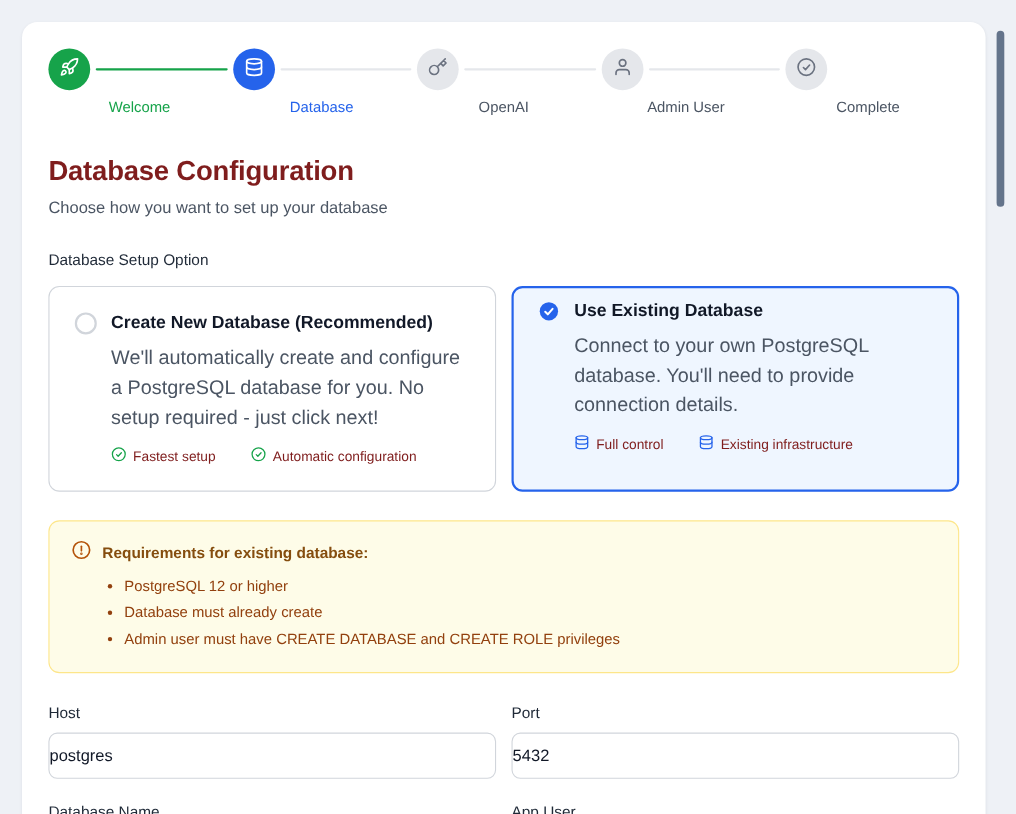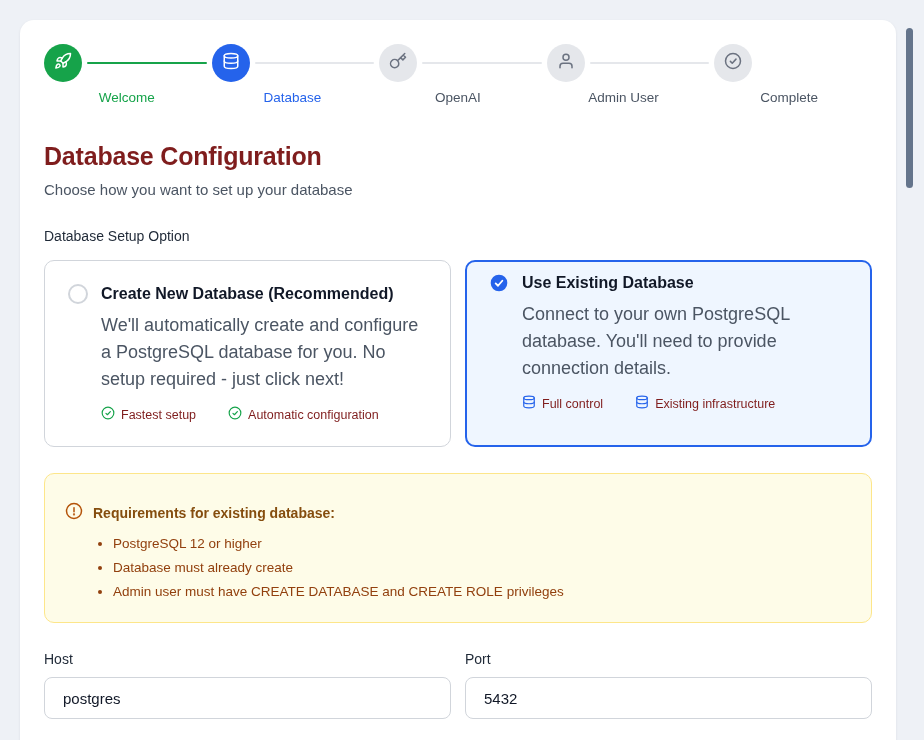--- a/index.html
+++ b/index.html
@@ -98,21 +98,21 @@
     margin-left: 33px;
     font-size: 12.5px; color: #7f1d1d;
   }
   .badge { display: flex; align-items: center; gap: 6px; }
   
   .warning-box {
     margin-top: 26px;
     background: #fefce8;
     border: 1px solid #fde68a;
     border-radius: 10px;
-    padding: 28px 20px 18px 20px;
+    padding: 17px 20px 18px 20px;
   }
   .warning-head {
     display: flex; align-items: center; gap: 10px;
     color: #854d0e; font-weight: 700; font-size: 14px;
   }
   .warning-list {
     margin: 9px 0 0 0;
     padding-left: 48px;
     color: #92400e; font-size: 13.5px; line-height: 1.78;
   }
@@ -124,21 +124,21 @@
     column-gap: 14px; row-gap: 22px;
   }
   .field-label {
     display: block;
     font-size: 14px; color: #1f2937;
     margin-bottom: 10px;
   }
   .text-input {
     width: 100%; height: 42px;
     border: 1px solid #d1d5db; border-radius: 8px;
-    padding: 0 18px;
+    padding: 0 0;
     font-size: 15px; color: #111827;
     font-family: "Liberation Sans", sans-serif;
     background: #fff;
     outline: none;
   }
   
   .scroll-thumb {
     position: absolute;
     right: 11px; top: 28px;
     width: 7px; height: 160px;

